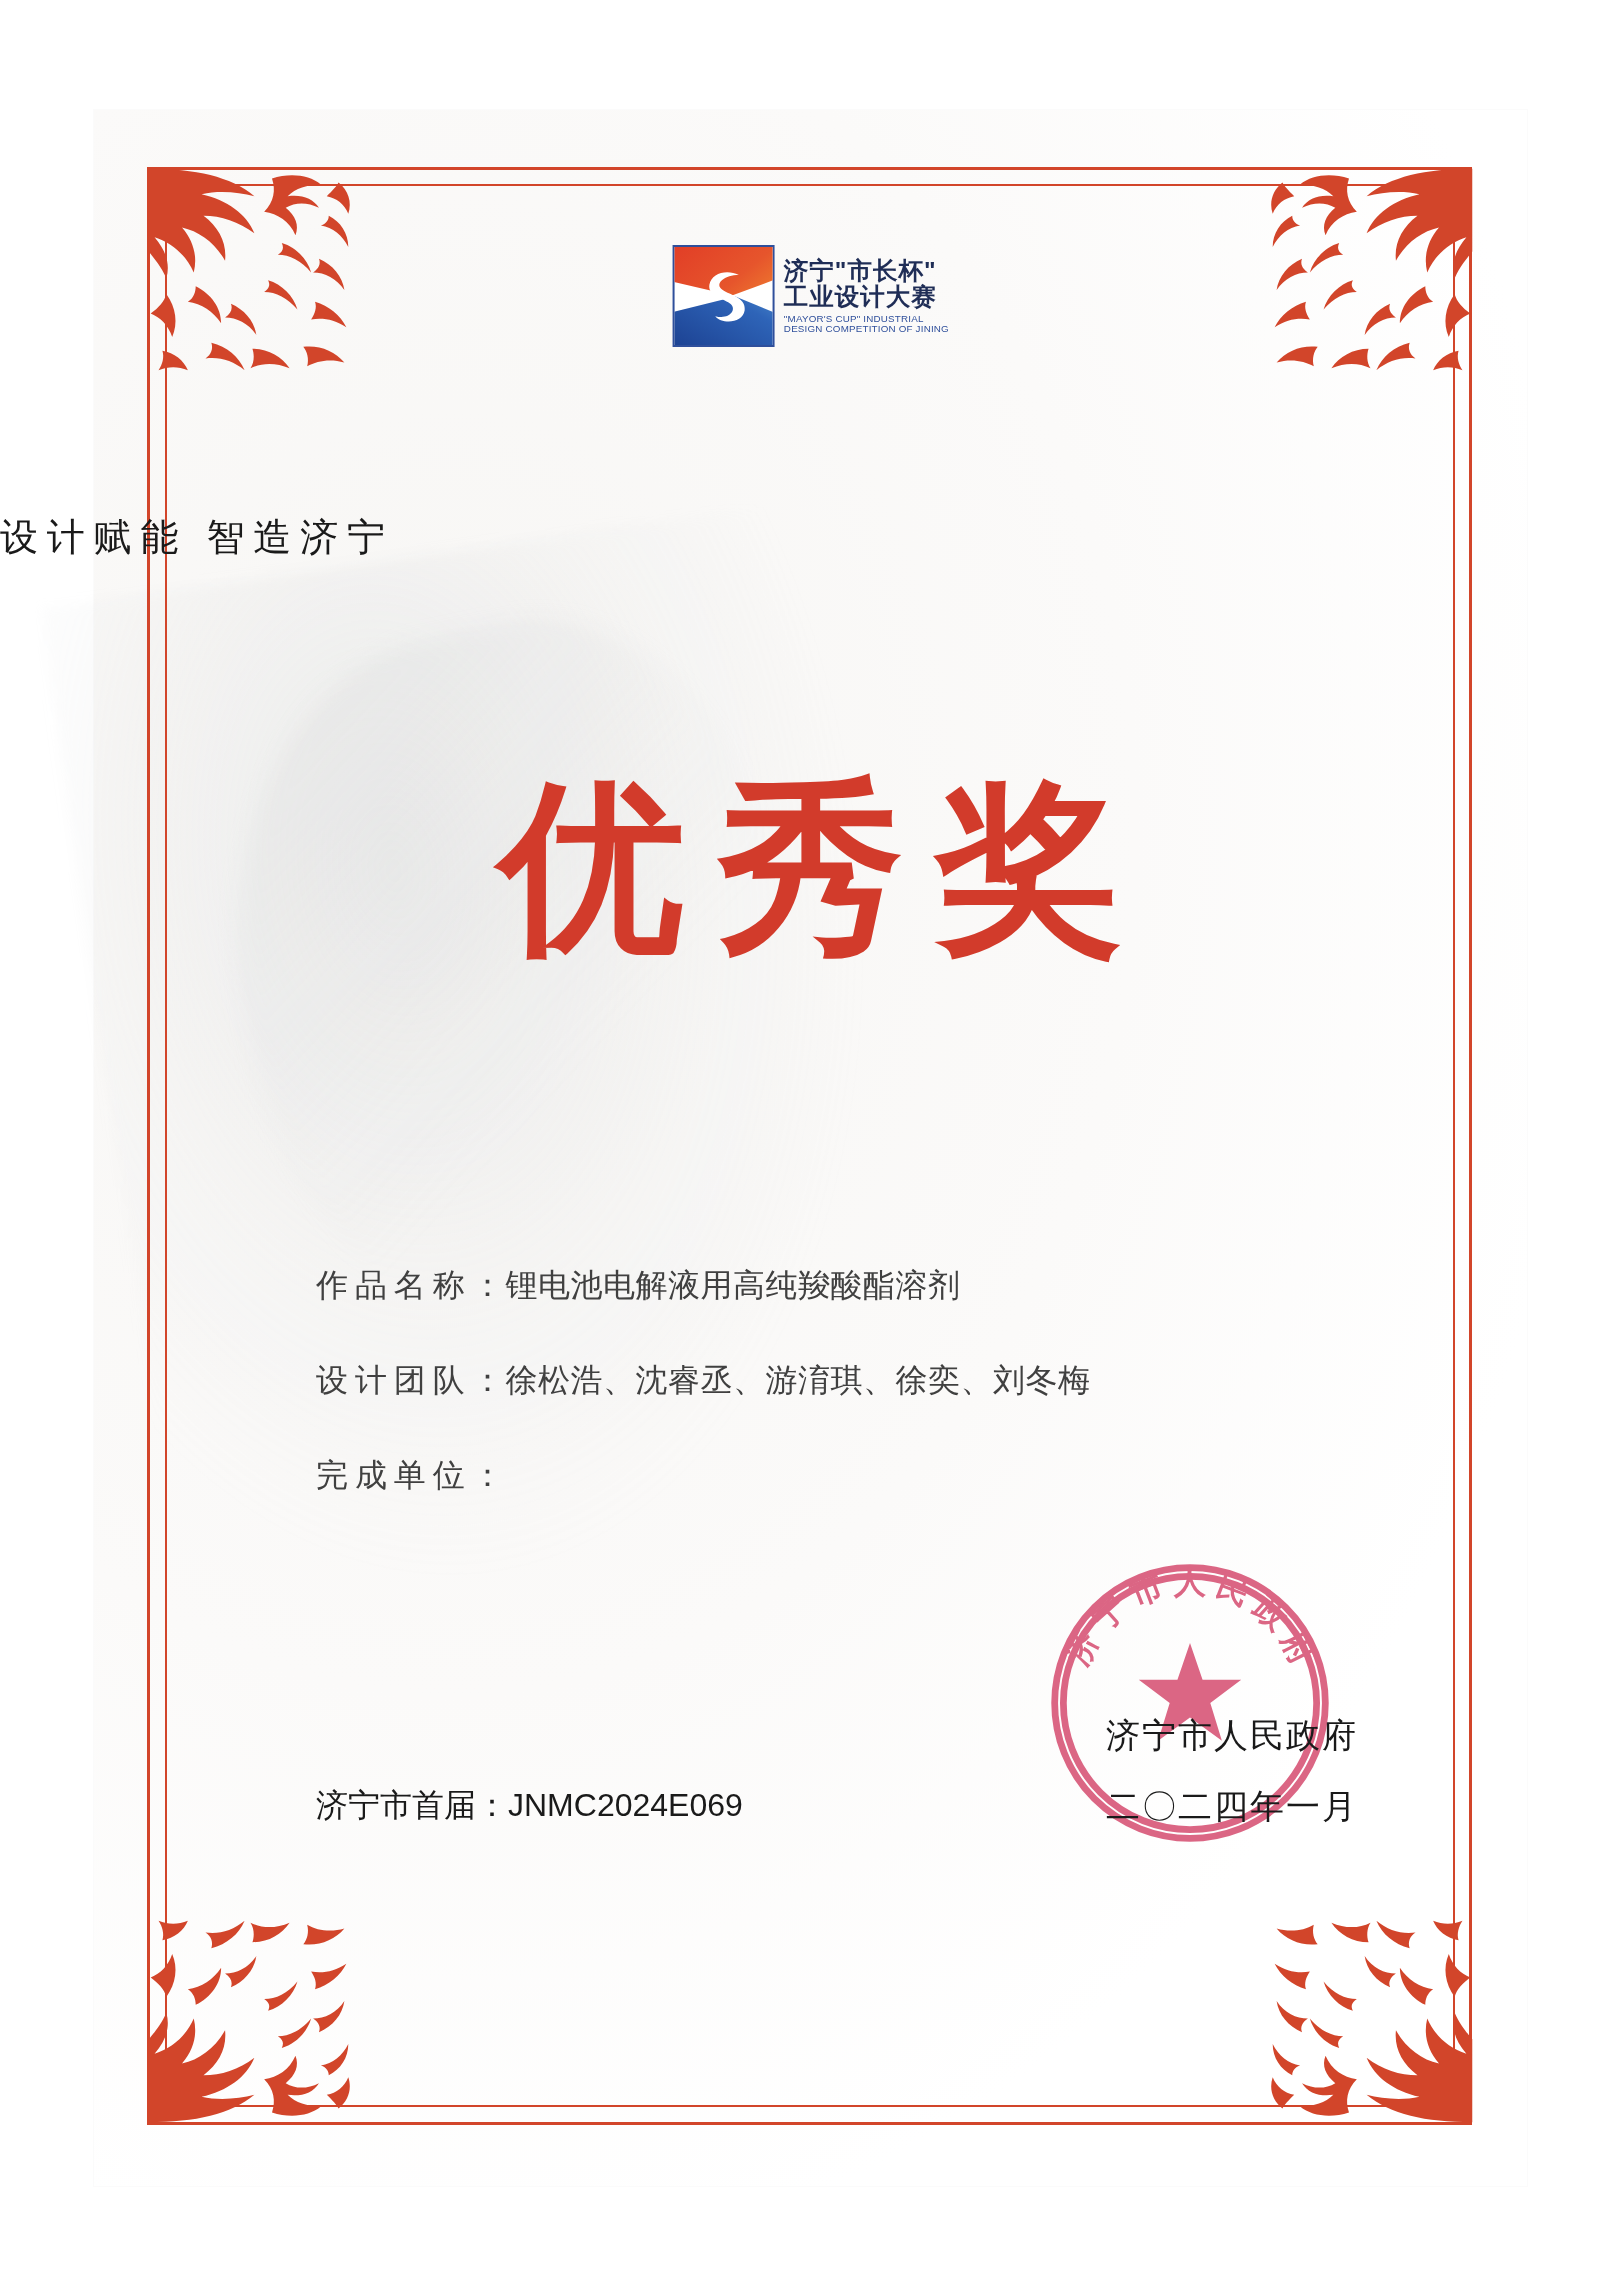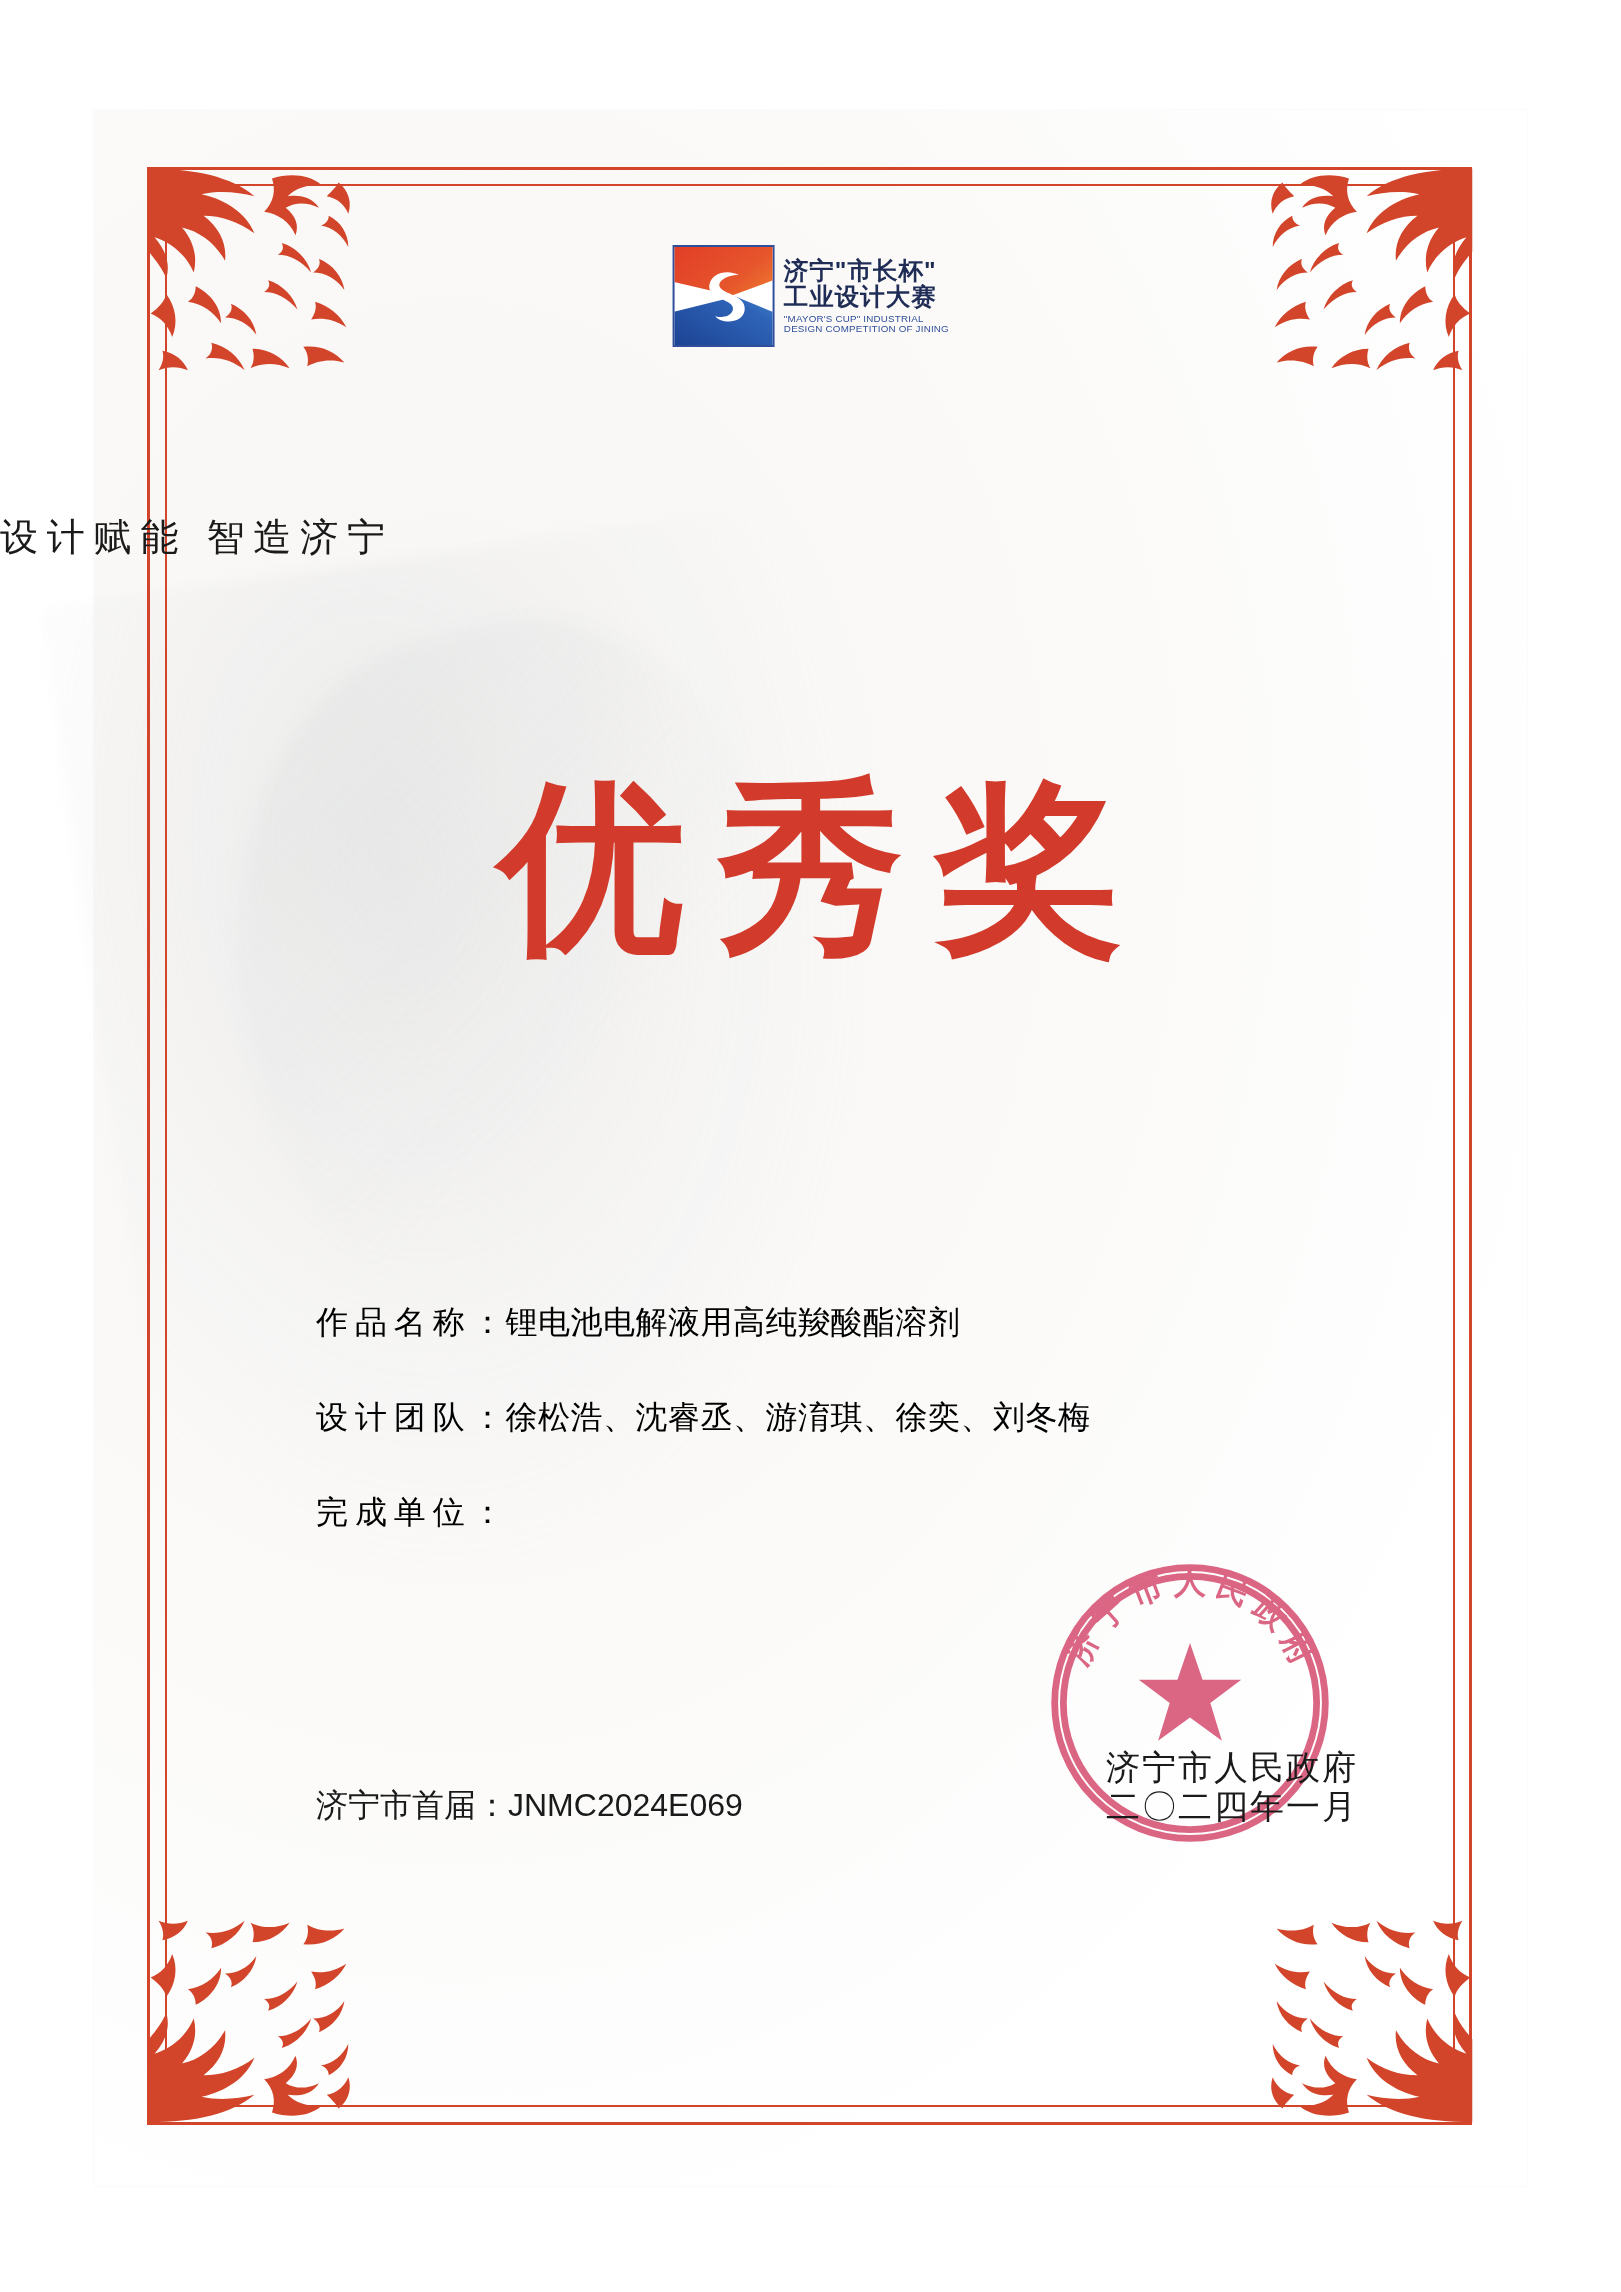--- a/index.html
+++ b/index.html
@@ -205,23 +205,22 @@
     position: absolute;
     left: 316px;
     top: 1264px;
     width: 980px;
   }
   .detail-row {
     display: flex;
     align-items: baseline;
     margin-bottom: 51px;
     font-size: 32px;
-    color: #000000;
-    white-space: nowrap;
-    margin-top: 37px;
+    color: #404040;
+    white-space: nowrap;
   }
   .detail-label {
     letter-spacing: 6.9px;
   }
   .detail-colon {
     margin: 0 2px 0 0;
   }
   .detail-value {
     letter-spacing: 0.5px;
   }
@@ -237,21 +236,20 @@
   }
   .issuer {
     position: absolute;
     right: 263px;
     top: 1713px;
     text-align: center;
     font-size: 34px;
     color: #1a1a1a;
     letter-spacing: 2px;
     white-space: nowrap;
-    margin-top: 32px;
   }
   .issue-date {
     position: absolute;
     right: 263px;
     top: 1784px;
     text-align: center;
     font-size: 34px;
     color: #1a1a1a;
     letter-spacing: 2px;
     white-space: nowrap;

